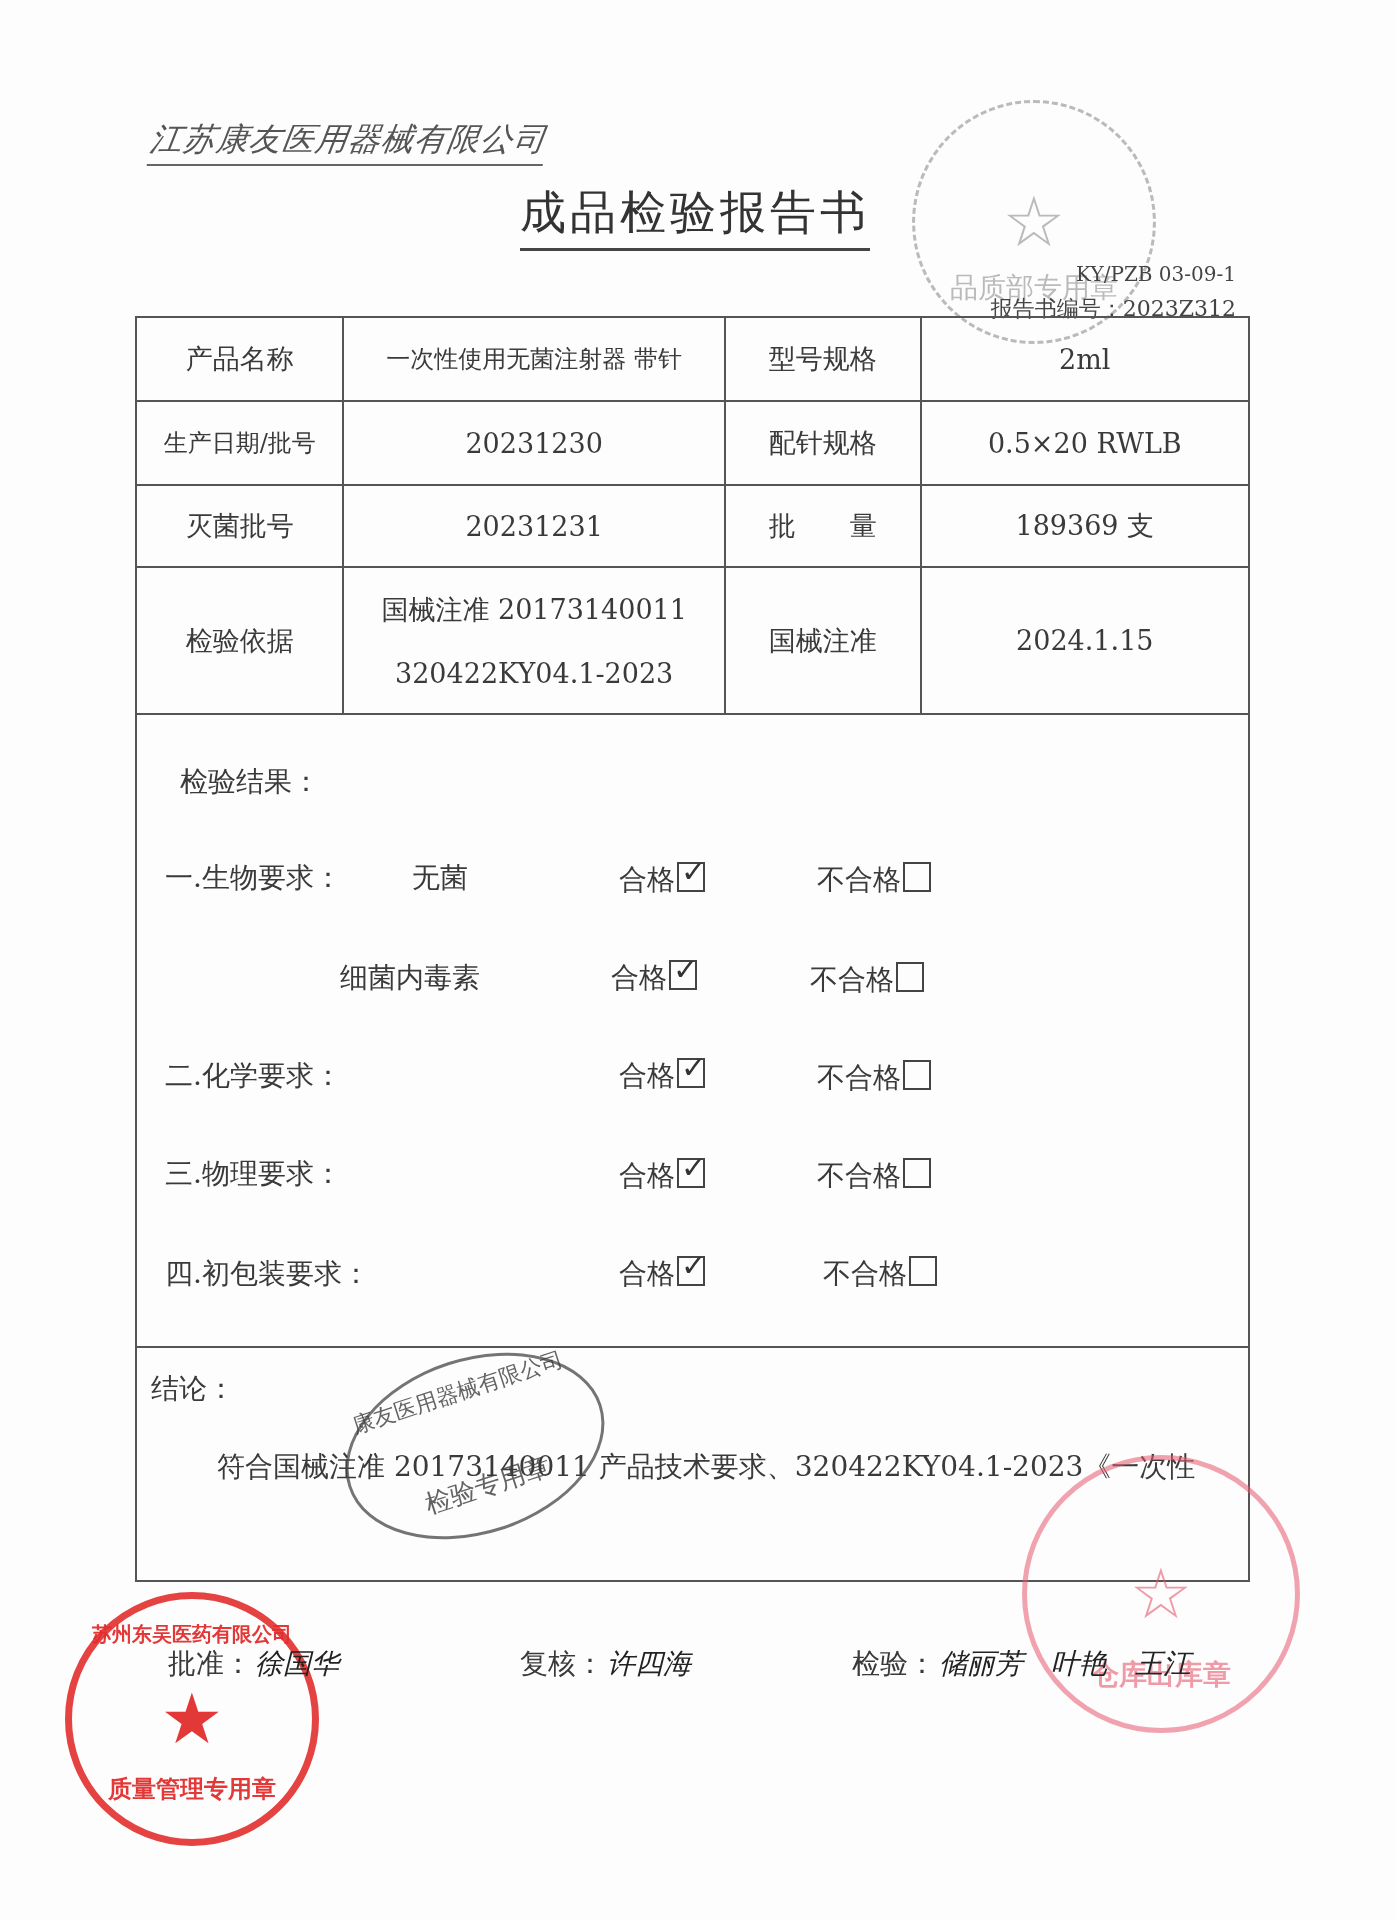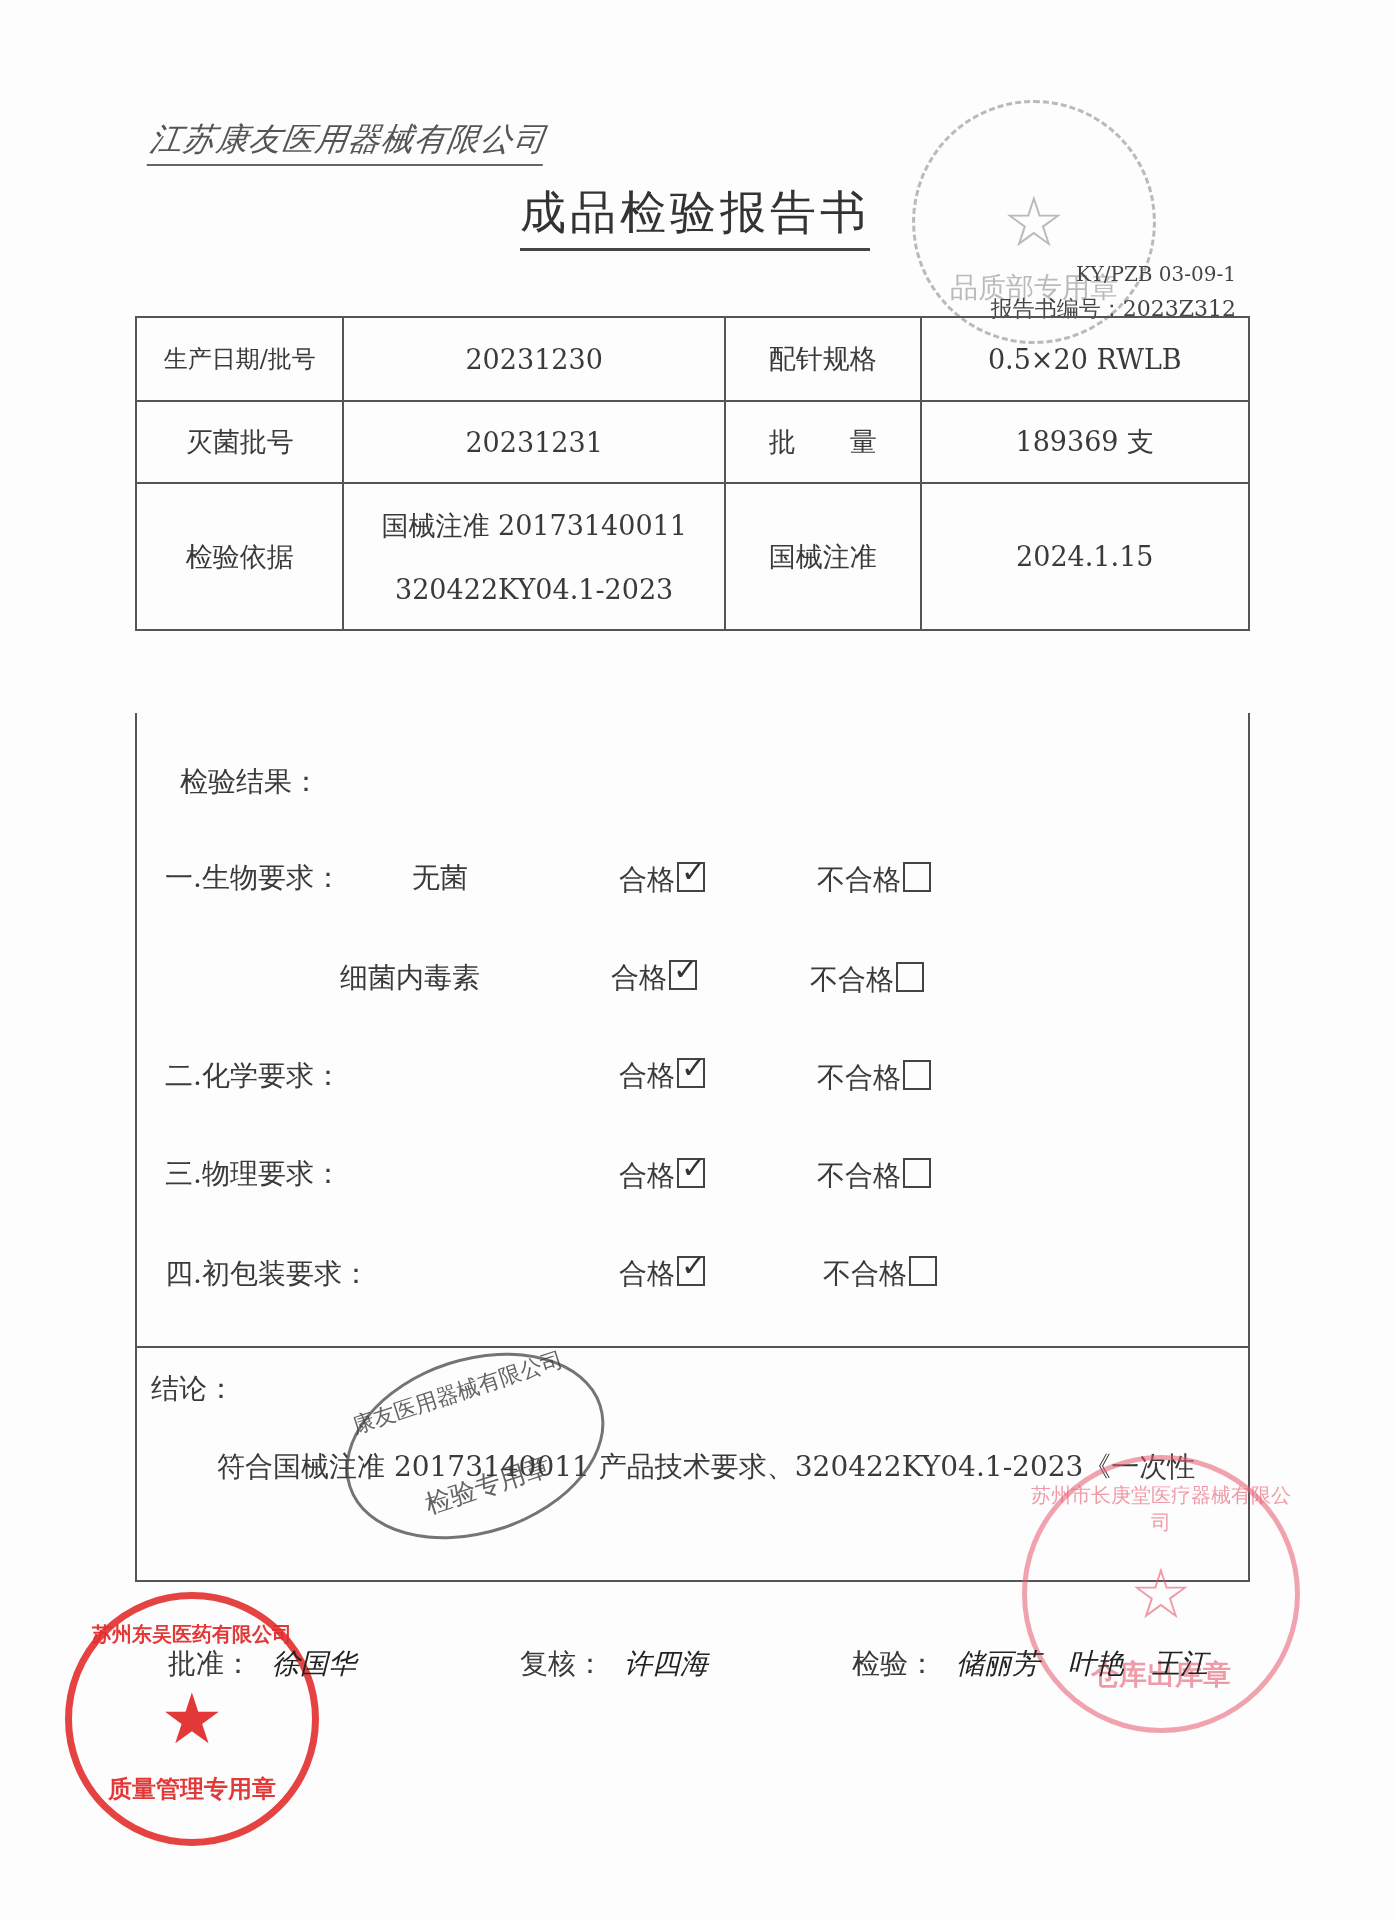--- a/index.html
+++ b/index.html
@@ -13,21 +13,21 @@
   .reportno { right:160px; top:294px; font-size:22px; color:#444; text-align:right; }
   table.info { position:absolute; left:135px; top:316px; width:1115px; border-collapse:collapse; }
   table.info td { border:2px solid #555; text-align:center; font-size:27px; color:#3a3a3a; }
   .results { left:135px; top:713px; width:1111px; height:633px; border:2px solid #555; border-top:none; }
   .results .lbl { position:absolute; font-size:28px; color:#3a3a3a; }
   .cb { display:inline-block; width:24px; height:26px; border:2px solid #444; vertical-align:-3px; margin-left:2px; position:relative; }
   .cb.checked::after { content:"✓"; position:absolute; left:2px; top:-10px; font-size:30px; color:#333; }
   .conclusion { left:135px; top:1346px; width:1111px; height:232px; border:2px solid #555; border-top:2px solid #555; }
   .conclusion .lbl { position:absolute; font-size:28px; color:#3a3a3a; }
   .sig { position:absolute; font-size:28px; color:#3a3a3a; top:1645px; }
-  .sigscr { font-style:italic; font-family:"DejaVu Sans",sans-serif; font-size:28px; color:#222; margin-left:20px; }
+  .sigscr { font-style:italic; font-family:"DejaVu Sans",sans-serif; font-size:28px; color:#222; margin-left:3px; }
   .stamp { position:absolute; border-radius:50%; }
   .stamp-red { border:7px solid rgba(226,45,45,0.9); color:rgba(226,45,45,0.95); }
   .stamp-pink { border:5px solid rgba(230,90,110,0.55); color:rgba(230,90,110,0.6); }
   .stamp-gray { border:3px dashed rgba(120,120,120,0.5); color:rgba(120,120,120,0.5); }
   .stamp .star { position:absolute; left:50%; top:50%; transform:translate(-50%,-50%); font-size:70px; }
   .stamp .bottom { position:absolute; bottom:34px; left:0; right:0; text-align:center; font-weight:bold; font-size:28px; font-family:"DejaVu Sans",sans-serif; }
   .stamp .ring { position:absolute; top:22px; left:0; right:0; text-align:center; font-size:24px; font-family:"DejaVu Sans",sans-serif; }
 </style>
 </head>
 <body>
@@ -46,20 +46,26 @@
 </div>
 
 <table class="info">
   <colgroup>
       <col style="width:208px">
       <col style="width:382px">
       <col style="width:196px">
       <col style="width:329px">
     </colgroup>
   <tbody>
+      <tr style="height:84px">
+    <td>产品名称</td>
+    <td style="font-size:24px;">一次性使用无菌注射器 带针</td>
+    <td>型号规格</td>
+    <td>2ml</td>
+  </tr>
   <tr style="height:84px">
     <td style="font-size:24px;">生产日期/批号</td>
     <td>20231230</td>
     <td>配针规格</td>
     <td>0.5×20 RWLB</td>
   </tr>
   <tr style="height:82px">
     <td>灭菌批号</td>
     <td>20231231</td>
     <td style="white-space:pre;">批　　量</td>
@@ -106,21 +112,20 @@
   <div class="lbl" style="left:14px;top:22px;">结论：</div>
   <div class="lbl" style="left:80px;top:100px;">符合国械注准 20173140011 产品技术要求、320422KY04.1-2023《一次性</div>
 </div>
 
 <div class="stamp" style="left:342px;top:1358px;width:260px;height:170px;border:3px solid rgba(70,70,70,0.75);transform:rotate(-18deg);color:rgba(60,60,60,0.8);">
   <div class="ring" style="top:14px;font-size:22px;">康友医用器械有限公司</div>
   <div class="bottom" style="bottom:26px;font-weight:normal;font-size:26px;">检验专用章</div>
 </div>
 
 <div class="stamp stamp-pink" style="left:1022px;top:1455px;width:268px;height:268px;">
-  <div class="ring" style="font-size:20px;">苏州市长庚堂医疗器械有限公司</div>
   <div class="star">☆</div>
   <div class="bottom">仓库出库章</div>
 </div>
 
 <div class="stamp stamp-red" style="left:65px;top:1592px;width:240px;height:240px;">
   <div class="ring" style="font-size:20px;font-weight:bold;">苏州东吴医药有限公司</div>
   <div class="star">★</div>
   <div class="bottom" style="font-size:24px;">质量管理专用章</div>
 </div>
 

